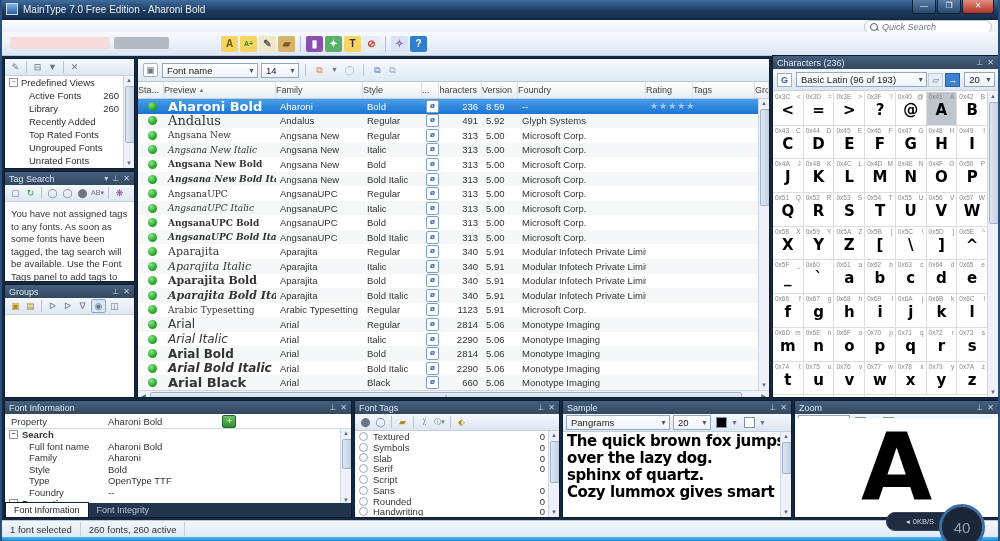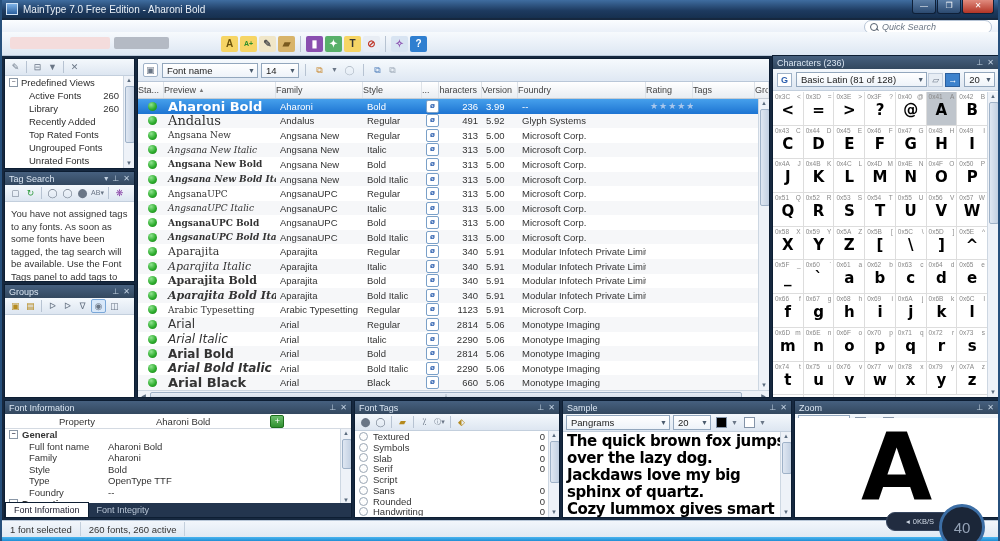--- a/index.html
+++ b/index.html
@@ -295,21 +295,21 @@
             </div>
             <div class="c-preview">
               <span style="font-family: &quot;DejaVu Sans&quot;, sans-serif; font-size: 13px; font-weight: bold;">Aharoni Bold</span>
             </div>
             <div class="c-family">Aharoni</div>
             <div class="c-style">Bold</div>
             <div class="c-icon">
               <span class="cmbtn">ø</span>
             </div>
             <div class="c-chars" style="justify-content: flex-end;">236</div>
-            <div class="c-version">3.99</div>
+            <div class="c-version">8.59</div>
             <div class="c-foundry">--</div>
             <div class="c-rating stars">★★★★★</div>
             <div class="c-tags"></div>
             <div class="c-group"></div>
           </div>
           <div class="frow">
             <div class="c-status">
               <span class="dot"></span>
             </div>
             <div class="c-preview">
@@ -686,21 +686,21 @@
   <div class="panel" style="left:770px;top:55px;width:227px;height:343px;">
     <div class="ptitle">
       <span>Characters (236)</span>
       <span class="sp"></span>
       <span class="pbtn">⊥</span>
       <span class="pbtn">✕</span>
     </div>
     <div class="ptoolbar" style="height:21px;">
       <span class="pti" style="border:1px solid #9fb2c8;background:#fff;color:#2c5fae;font-weight:bold;">G</span>
       <div class="combo" style="width:148px;margin-left:3px;">
-        <span style="overflow:hidden;white-space:nowrap;">Basic Latin (81 of 128)</span>
+        <span style="overflow:hidden;white-space:nowrap;">Basic Latin (96 of 193)</span>
           <span class="arr">▼</span>
       </div>
       <span class="pti" style="background:#e7edf4;border:1px solid #c2cedd;">▱</span>
       <span class="pti" style="background:#3d82cc;color:#fff;border:1px solid #2a5f9e;">→</span>
       <div class="combo" style="width:34px;margin-left:3px;">
         <span>20</span>
           <span class="arr">▼</span>
       </div>
     </div>
     <div class="chgrid" id="char-grid">
@@ -1178,29 +1178,29 @@
   </div>
 
   <div class="panel" style="left:2px;top:400px;width:348px;height:118px;">
     <div class="ptitle">
       <span>Font Information</span>
       <span class="sp"></span>
       <span class="pbtn">⊥</span>
       <span class="pbtn">✕</span>
     </div>
     <div class="propshead">
-      <span style="padding-left:6px;width:97px;margin-left:48px;">Property</span>
+      <span style="padding-left:6px;width:97px;">Property</span>
       <span>Aharoni Bold</span>
       <span style="width:12px;height:11px;background:linear-gradient(#6fc06f,#2f8f2f);border:1px solid #1d6e1d;border-radius:2px;color:#fff;font-size:9px;line-height:10px;text-align:center;margin-left:60px;">+</span>
     </div>
     <div id="info-rows" style="position:relative;height:74px;overflow:hidden;">
         <div class="irow sec" style="position: relative;">
           <span class="lab">
             <span class="expander" style="margin-right: 4px;">−</span>
-            <span>General</span>
+            <span>Search</span>
           </span>
         </div>
         <div class="irow" style="position: relative;">
           <span class="lab">Full font name</span>
           <span class="val">Aharoni Bold</span>
         </div>
         <div class="irow" style="position: relative;">
           <span class="lab">Family</span>
           <span class="val">Aharoni</span>
         </div>
@@ -1318,21 +1318,20 @@
           <span class="arr">▼</span>
       </div>
       <span class="swatch" style="background:#000;margin-left:5px;"></span>
       <span class="pti" style="font-size:7px;">▼</span>
       <span class="swatch" style="background:#fff;margin-left:2px;"></span>
       <span class="pti" style="font-size:7px;">▼</span>
     </div>
     <div class="sampletext" id="sample-lines">
         <div>The quick brown fox jumps</div>
         <div>over the lazy dog.</div>
-        <div>Jackdaws love my big</div>
         <div>sphinx of quartz.</div>
         <div>Cozy lummox gives smart</div>
       </div>
     <div class="vscroll" style="top:31px;">
       <div class="sarrow">▲</div>
       <div class="vthumb" style="top:10px;height:30px;"></div>
       <div class="sarrow" style="position:absolute;bottom:0;left:0;right:0;">▼</div>
     </div>
   </div>
 

